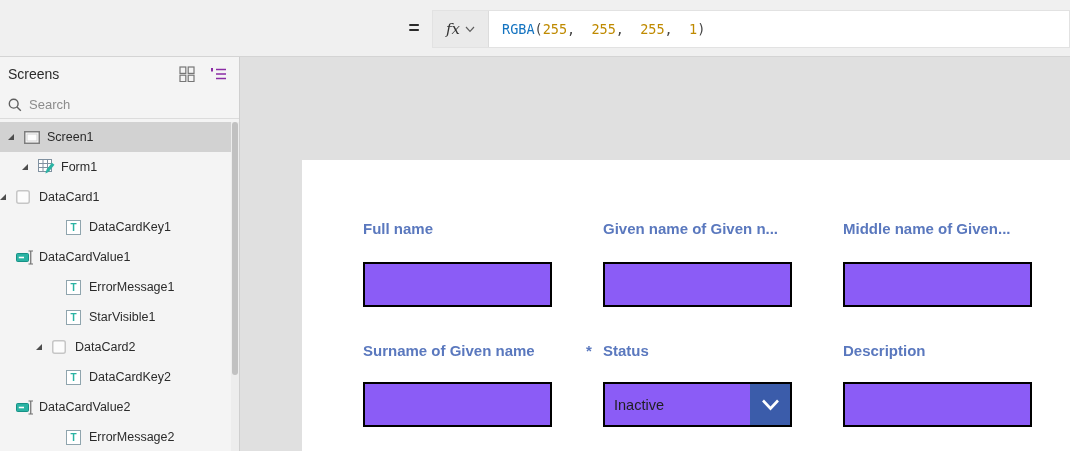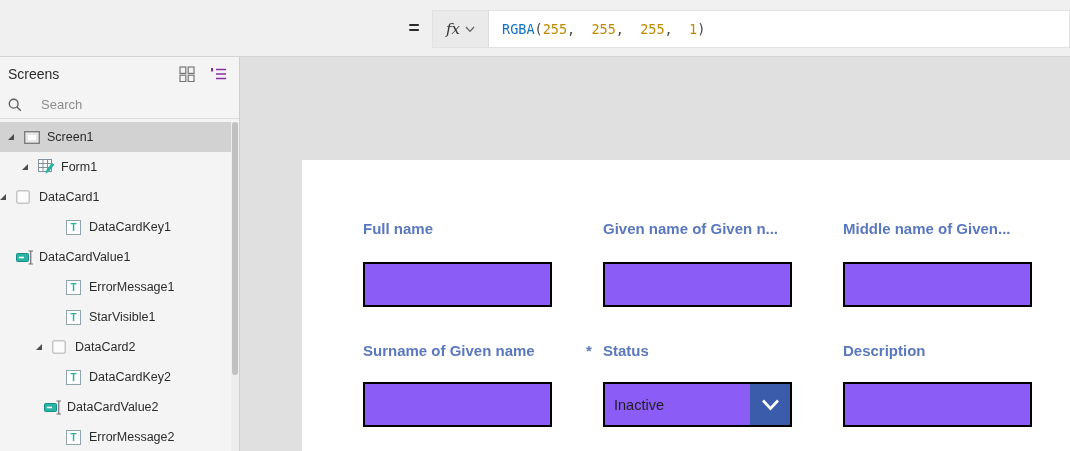--- a/index.html
+++ b/index.html
@@ -32,21 +32,21 @@
   .main { position:absolute; top:57px; left:0; right:0; bottom:0; display:flex; }
 
   
   .sidebar { width:240px; flex:none; background:#f4f4f4;
     border-right:1px solid #cfcfcf; position:relative; }
   .panel-header { height:34px; display:flex; align-items:center;
     justify-content:space-between; padding:0 12px 0 8px;gap:20px; }
   .panel-title { font-size:14px; color:#2b2b2b; }
   .panel-icons { display:flex; gap:15px; align-items:center; }
   .panel-icons .pic { display:flex; cursor:pointer; }
-  .search-row { height:28px; display:flex; align-items:center; gap:19px;
+  .search-row { height:28px; display:flex; align-items:center; gap:7px;
     padding:0 8px; border-bottom:1px solid #dcdcdc; }
   .search-input { border:none; background:transparent; outline:none;
     font-size:13px; color:#333; width:175px; }
   .search-input::placeholder { color:#8c8c8c; }
   .tree { margin-top:3px; }
   .tree-row { height:30px; display:flex; align-items:center;
     font-size:12.5px; color:#2b2b2b; cursor:default; }
   .tree-row.selected { background:#d2d2d2; }
   .exp-slot { width:16px; flex:none; display:flex; align-items:center; }
   .expander { width:0; height:0; border-bottom:6px solid #4d4d4d;
@@ -218,21 +218,21 @@
         <div class="tree-row" style="padding-left: 50px;">
           <span class="exp-slot"></span>
           <span class="tree-ic">
             <svg width="15" height="15" viewBox="0 0 15 15">
               <rect x="0.5" y="0.5" width="14" height="14" fill="#fff" stroke="#8fa4ad"></rect>
               <text x="7.5" y="11.2" font-size="10" font-weight="bold" fill="#2ab3a3" text-anchor="middle" font-family="Liberation Sans, sans-serif">T</text>
             </svg>
           </span>
           <span class="tree-lb">DataCardKey2</span>
         </div>
-        <div class="tree-row" style=" margin-left: 28px;">
+        <div class="tree-row" style="">
           <span class="exp-slot"></span>
           <span class="tree-ic">
             <svg width="18" height="15" viewBox="0 0 18 15">
               <rect x="0.5" y="3.5" width="12" height="8" rx="1" fill="#2ab3a3" stroke="#179186"></rect>
               <path d="M2.8 7.5 H8" stroke="#fff" stroke-width="1.6"></path>
               <path d="M12.5 1 H17 M14.75 1 V14 M12.5 14 H17" stroke="#6f6f6f" stroke-width="1.2" fill="none"></path>
             </svg>
           </span>
           <span class="tree-lb">DataCardValue2</span>
         </div>

